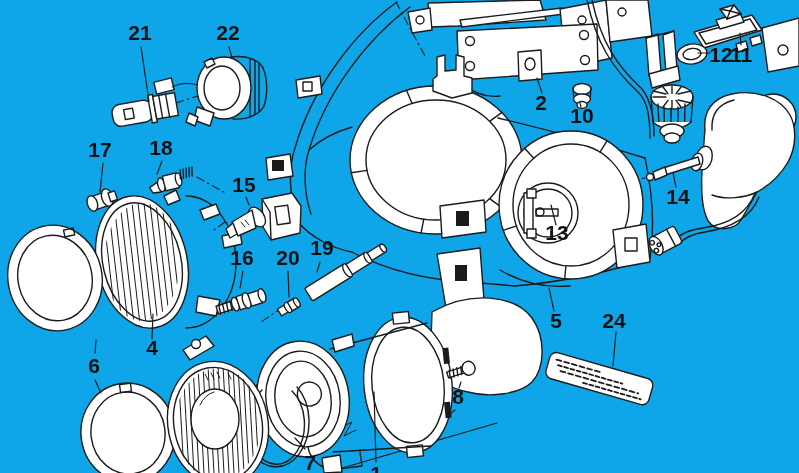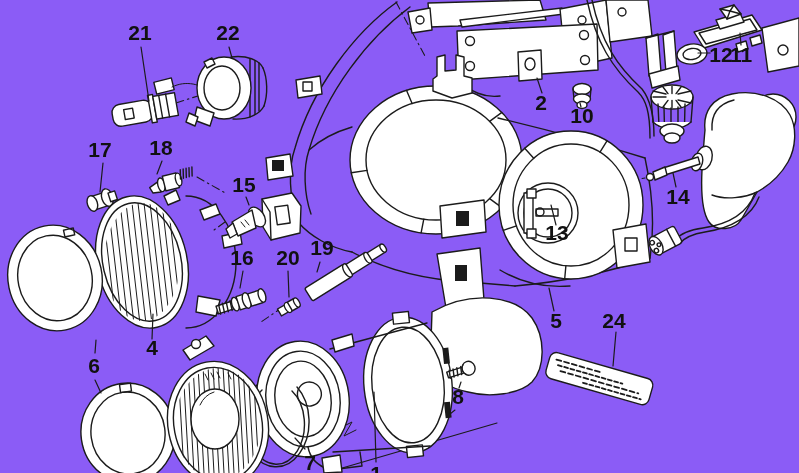--- a/index.html
+++ b/index.html
@@ -1,16 +1,16 @@
 <!DOCTYPE html>
 <html><head>
 <meta charset="utf-8">
 <style>
   html,body{margin:0;padding:0;background:#ffffff;}
-  .stage{position:relative;width:799px;height:473px;background:#8b5cf6;overflow:hidden;
+  .stage{position:relative;width:799px;height:473px;background:#0ea5e9;overflow:hidden;
          font-family:"Liberation Sans",sans-serif;}
   svg{position:absolute;left:0;top:0;}
   .art{fill:none;stroke:#1b1b1b;stroke-width:1.4;stroke-linecap:round;stroke-linejoin:round;}
   .thin{stroke-width:1;}
   .wfill{fill:#ffffff;}
   .dark{fill:#1b1b1b;stroke:none;}
   .plabel{font-family:"Liberation Sans",sans-serif;font-weight:bold;font-size:21px;
           fill:#111111;text-anchor:middle;stroke:none;}
   .leader{fill:none;stroke:#1b1b1b;stroke-width:1.2;stroke-linecap:round;}
   .guide{fill:none;stroke:#1b1b1b;stroke-width:1.1;stroke-linecap:round;}

